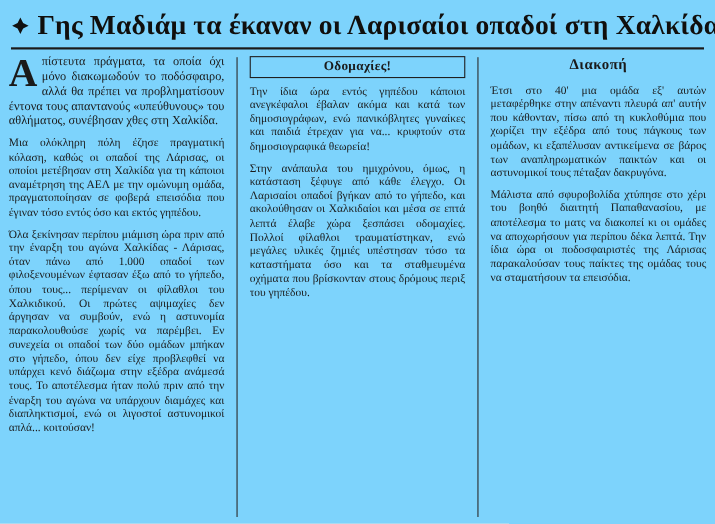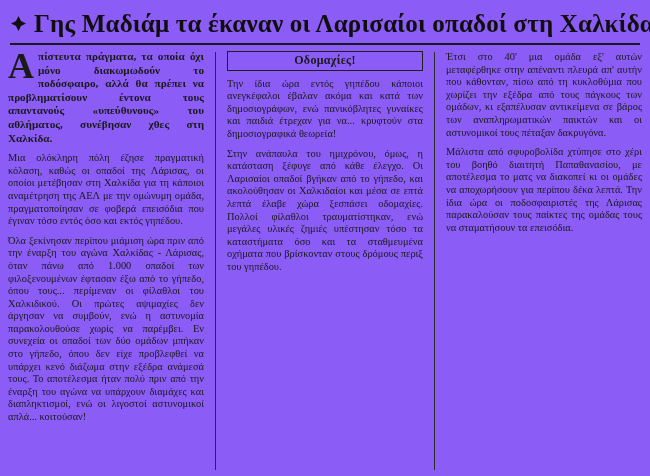--- a/index.html
+++ b/index.html
@@ -11,21 +11,21 @@
     height: 476px;
     background: #e9e7e2;
     font-family: "Liberation Serif", serif;
     color: #111;
     overflow: hidden;
   }
   .page {
     position: relative;
     width: 650px;
     height: 476px;
-    background: #8b5cf6;
+    background: #7dd3fc;
     box-sizing: border-box;
     padding: 4px 8px 4px 8px;
   }
   
   .headline-row {
     display: flex;
     align-items: center;
     gap: 7px;
     padding: 2px 2px 0 2px;
     height: 34px;
@@ -75,21 +75,21 @@
   .dropcap {
     float: left;
     font-family: "Liberation Serif", serif;
     font-weight: bold;
     font-size: 36px;
     line-height: 29px;
     padding: 1px 4px 0 0;
     margin-top: 1px;
   }
   .lead {
-    font-weight: bold;
+    font-weight: normal;
     font-size: 11.2px;
     line-height: 13.4px;
   }
   .col-divider {
     width: 1px;
     align-self: stretch;
     background: #2b2b2b;
     flex: 0 0 1px;
     margin-top: 2px;
   }
@@ -146,18 +146,19 @@
 
     <div class="col mid">
       <div class="boxhead">Οδομαχίες!</div>
       <p>Την ίδια ώρα εντός γηπέδου κάποιοι ανεγκέφαλοι έβαλαν ακόμα και κατά των δημοσιογράφων, ενώ πανικόβλητες γυναίκες και παιδιά έτρεχαν για να... κρυφτούν στα δημοσιογραφικά θεωρεία!</p>
       <p>Στην ανάπαυλα του ημιχρόνου, όμως, η κατάσταση ξέφυγε από κάθε έλεγχο. Οι Λαρισαίοι οπαδοί βγήκαν από το γήπεδο, και ακολούθησαν οι Χαλκιδαίοι και μέσα σε επτά λεπτά έλαβε χώρα ξεσπάσει οδομαχίες. Πολλοί φίλαθλοι τραυματίστηκαν, ενώ μεγάλες υλικές ζημιές υπέστησαν τόσο τα καταστήματα όσο και τα σταθμευμένα οχήματα που βρίσκονταν στους δρόμους περιξ του γηπέδου.</p>
     </div>
 
     <div class="col-divider"></div>
 
     <div class="col right">
+      <div class="plainhead">Διακοπή</div>
       <p>Έτσι στο 40' μια ομάδα εξ' αυτών μεταφέρθηκε στην απέναντι πλευρά απ' αυτήν που κάθονταν, πίσω από τη κυκλοθύμια που χωρίζει την εξέδρα από τους πάγκους των ομάδων, κι εξαπέλυσαν αντικείμενα σε βάρος των αναπληρωματικών παικτών και οι αστυνομικοί τους πέταξαν δακρυγόνα.</p>
       <p>Μάλιστα από σφυροβολίδα χτύπησε στο χέρι του βοηθό διαιτητή Παπαθανασίου, με αποτέλεσμα το ματς να διακοπεί κι οι ομάδες να αποχωρήσουν για περίπου δέκα λεπτά. Την ίδια ώρα οι ποδοσφαιριστές της Λάρισας παρακαλούσαν τους παίκτες της ομάδας τους να σταματήσουν τα επεισόδια.</p>
     </div>
 
   </div>
 </div>
 
 </body></html>

